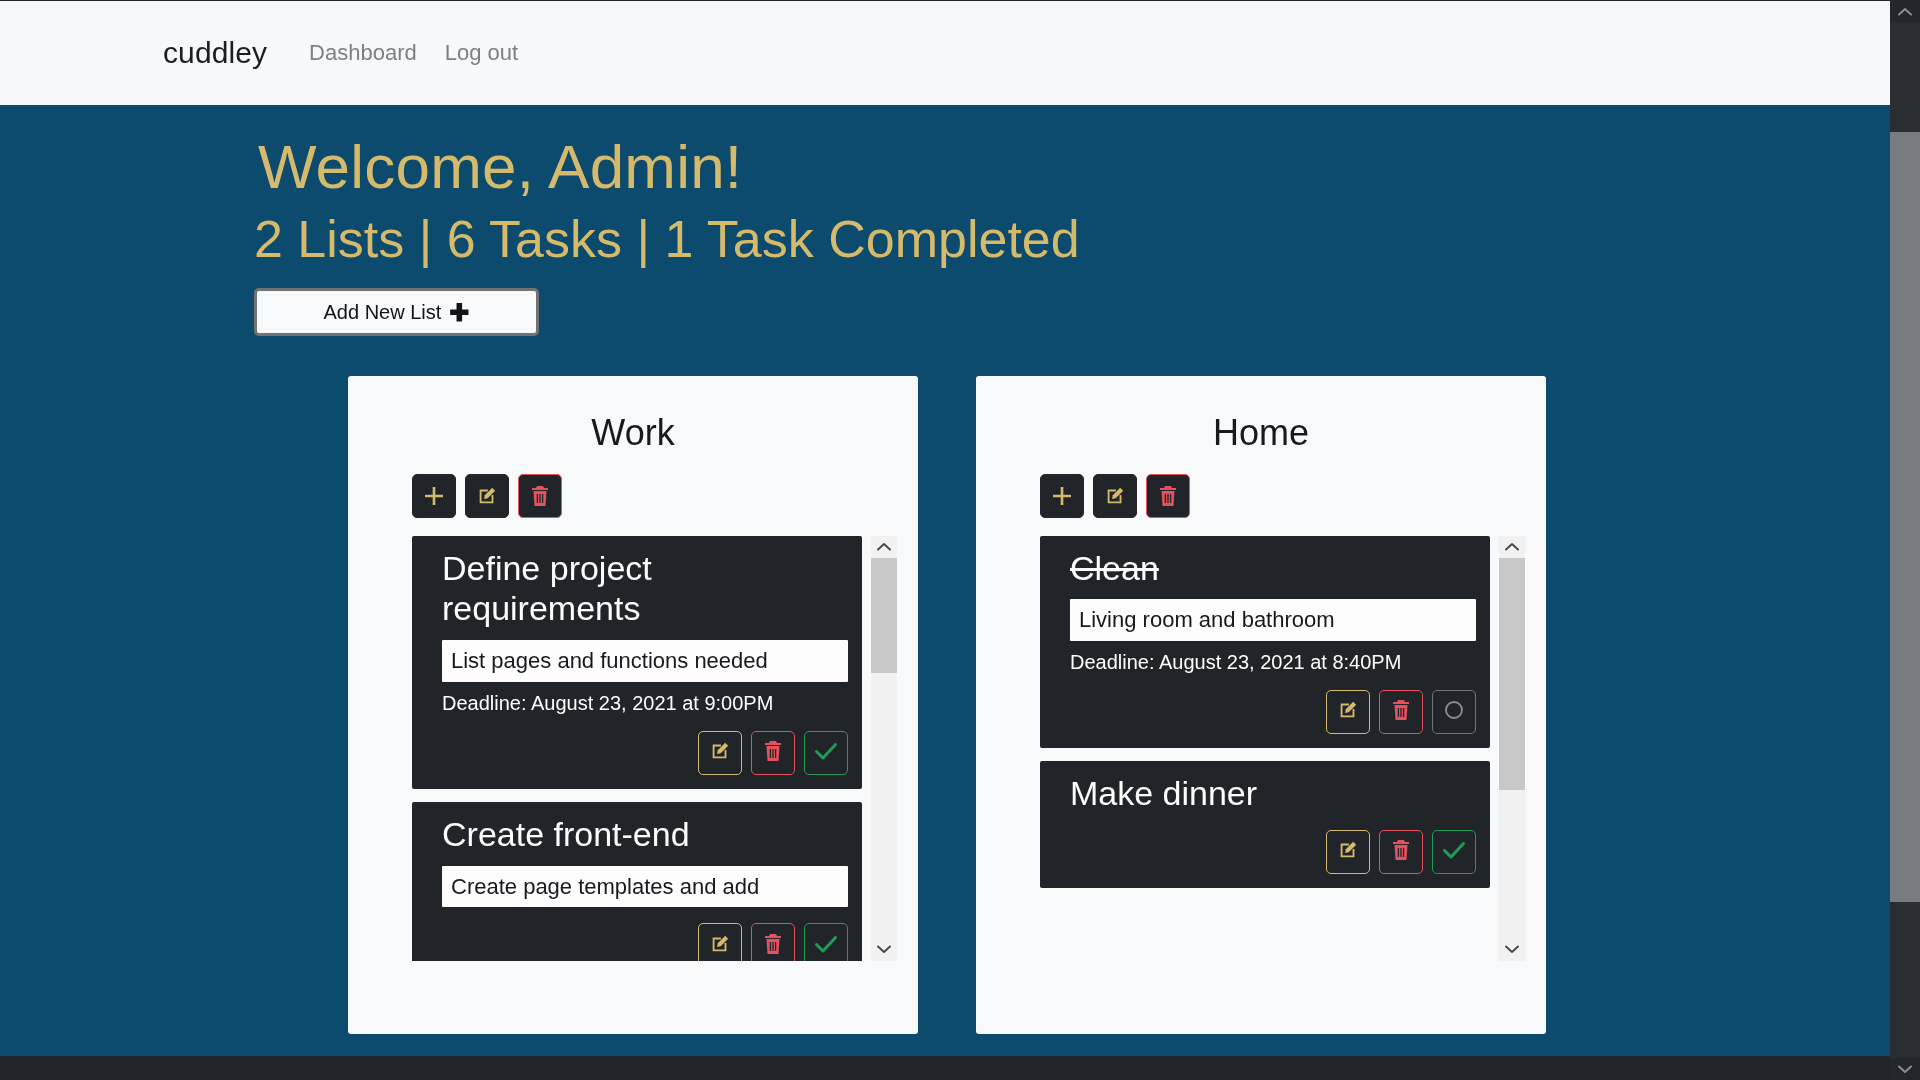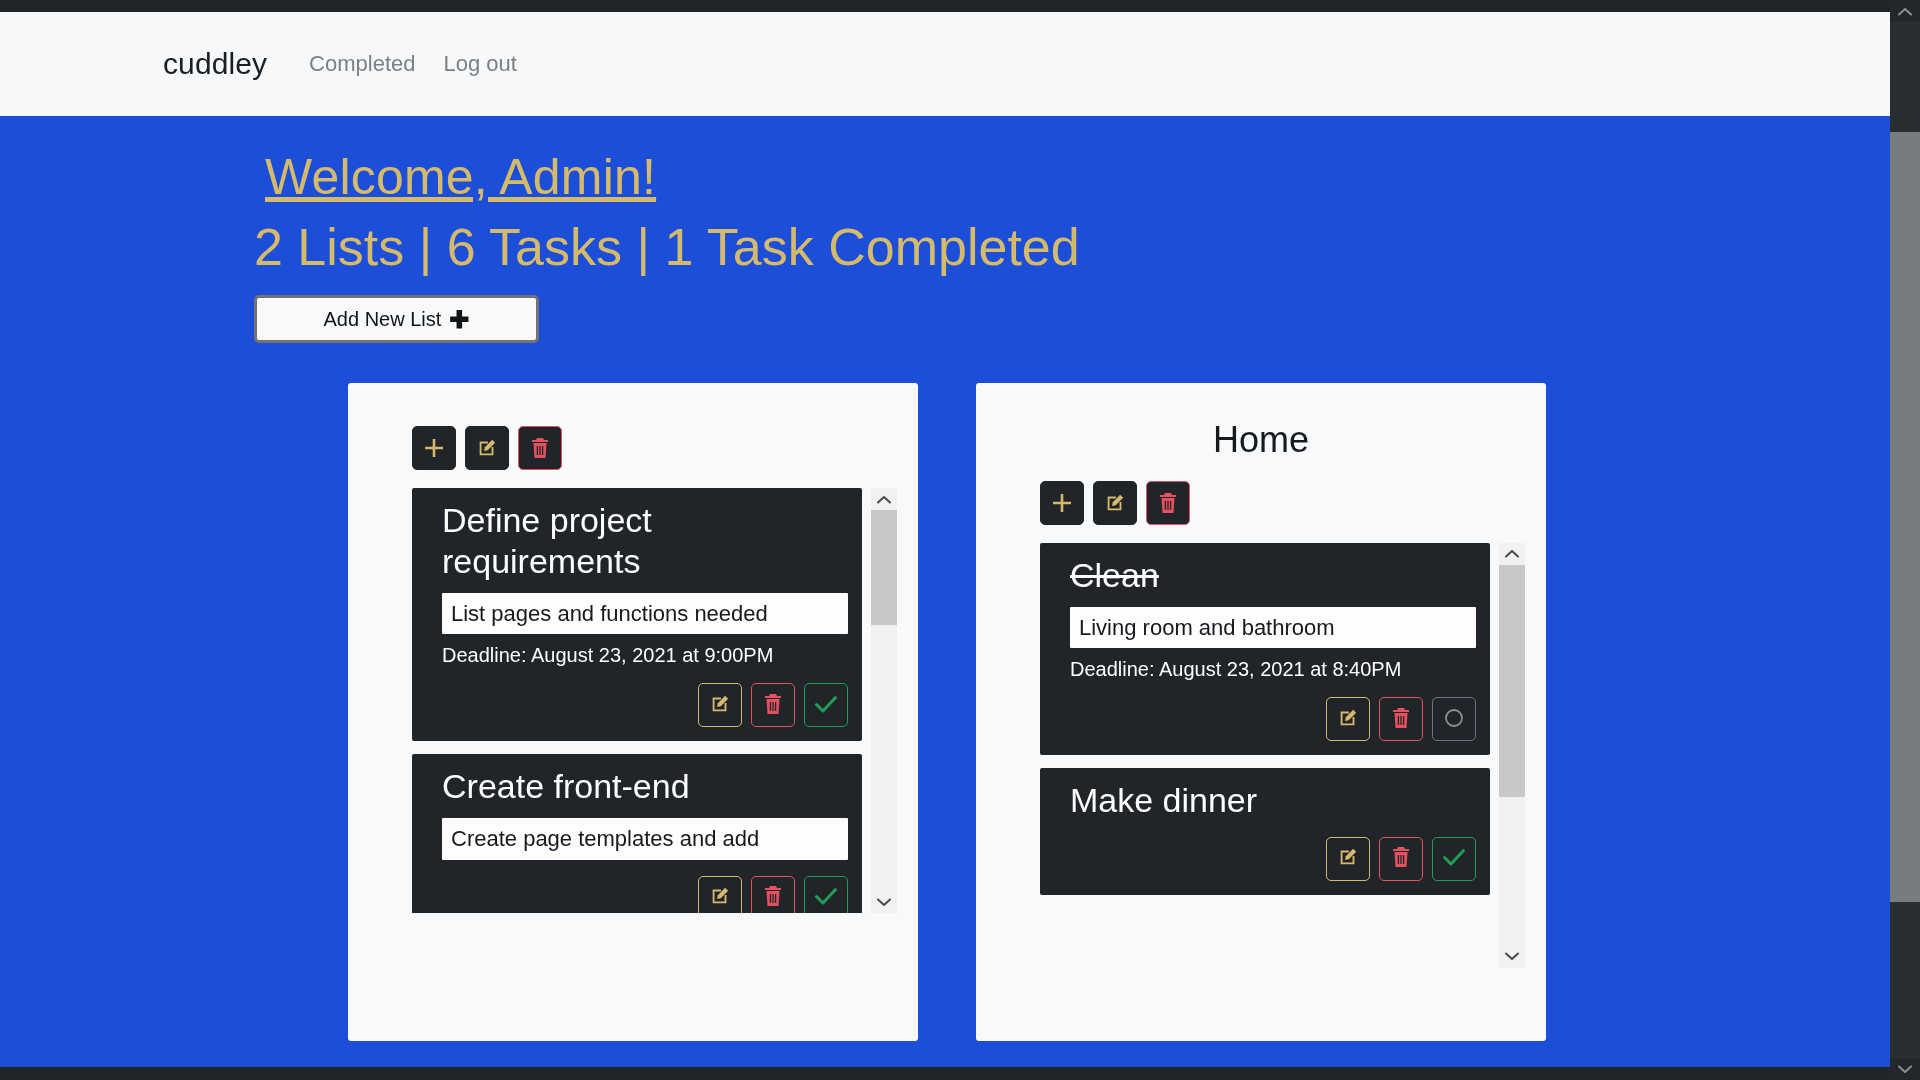--- a/index.html
+++ b/index.html
@@ -9,24 +9,24 @@
     height: 1080px;
     background: #212529;
     font-family: "Liberation Sans", sans-serif;
     overflow: hidden;
     position: relative;
   }
 
   
   .page-viewport {
     position: absolute;
-    left: 0; top: 12px;
+    left: 0; top: 1px;
     width: 1890px;
     height: 1055px;
-    background: #1d4ed8;
+    background: #0c4a6e;
     overflow: hidden;
   }
 
   
   .navbar {
     height: 104px;
     background: #f6f8fa;
     display: flex;
     align-items: center;
     padding-left: 163px;
@@ -44,27 +44,26 @@
     font-size: 22px;
     color: #7c8086;
     margin-right: 28px;
     cursor: pointer;
     text-decoration: none;
   }
 
   
   .hero { padding: 22px 0 0 254px; }
   .hero h1 {
-    margin: 11px;
-    font-size: 50px;
+    margin: 4px;
+    font-size: 62px;
     font-weight: 400;
     color: #d5ba6b;
     line-height: 1.15;
     letter-spacing: .2px;
-    text-decoration: underline;
   }
   .hero h2 {
     margin: 8px 0 0 0;
     font-size: 52px;
     font-weight: 400;
     color: #d5ba6b;
     line-height: 1.15;
   }
   .add-list-btn {
     margin-top: 18px;
@@ -272,36 +271,37 @@
     background: #787c80;
   }
 </style>
 </head>
 <body>
 
 <div class="page-viewport">
 
   <div class="navbar">
     <div class="brand">cuddley</div>
-    <a class="nav-link">Completed</a>
+    <a class="nav-link">Dashboard</a>
     <a class="nav-link">Log out</a>
   </div>
 
   <div class="hero">
     <h1>Welcome, Admin!</h1>
     <h2>2 Lists | 6 Tasks | 1 Task Completed</h2>
     <button class="add-list-btn">
       <span>Add New List</span>
       <span class="plus-glyph">✚</span>
     </button>
   </div>
 
   <div class="lists-row">
 
     <div class="list-card">
+      <div class="list-title">Work</div>
 
       <div class="list-toolbar">
         <button class="tb-btn">
           <span>
             <svg width="22" height="22" viewBox="0 0 22 22">
                 <path d="M11 2v18M2 11h18" stroke="#d5ba6b" stroke-width="2.6" stroke-linecap="butt"></path>
               </svg>
           </span>
         </button>
         <button class="tb-btn">

